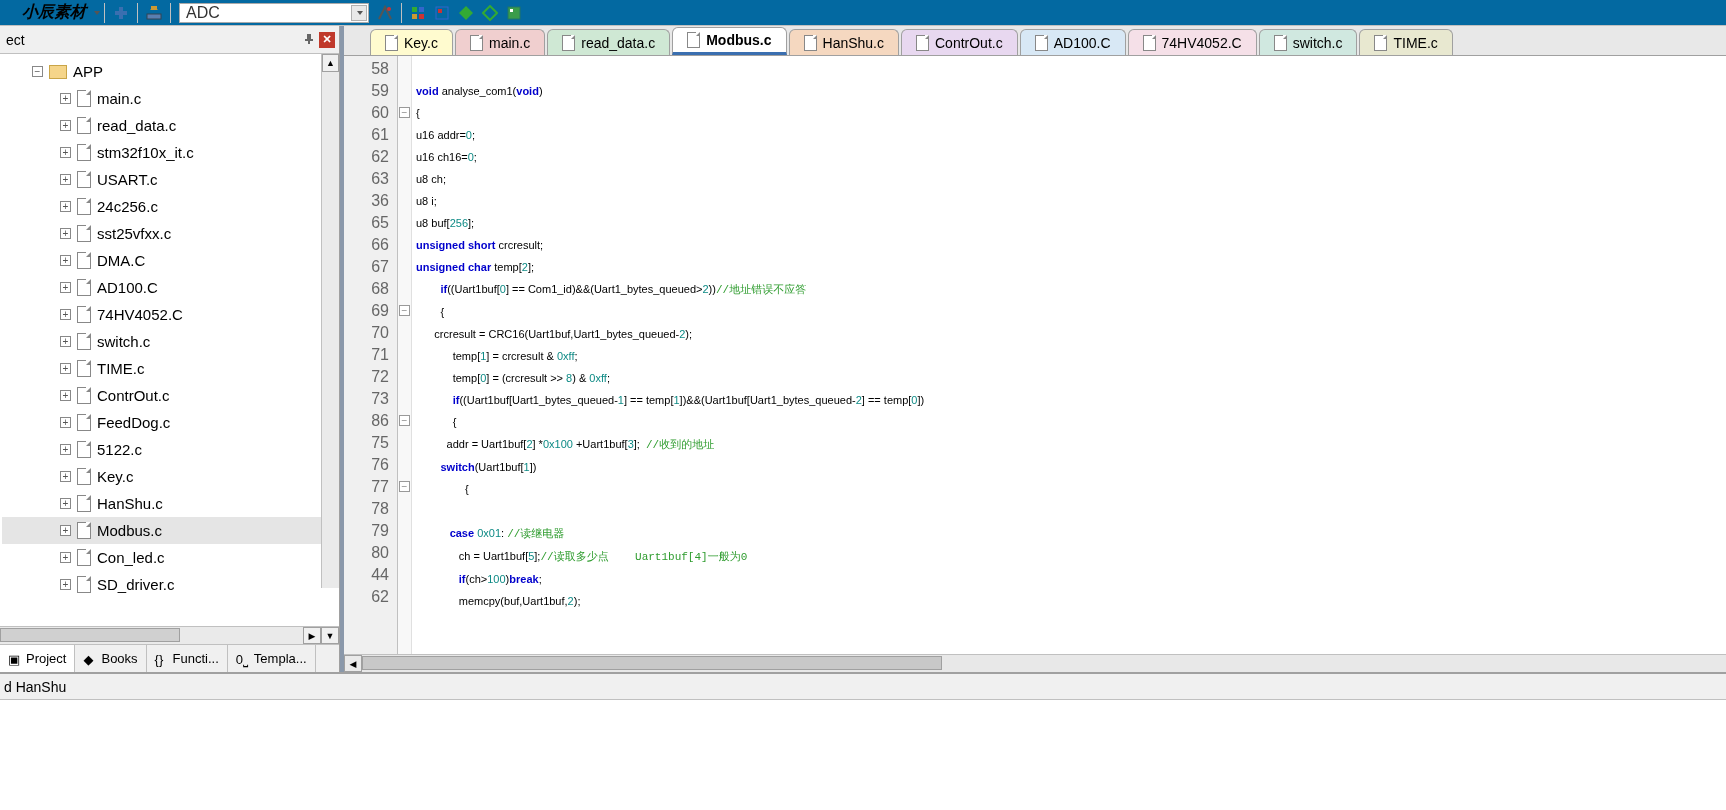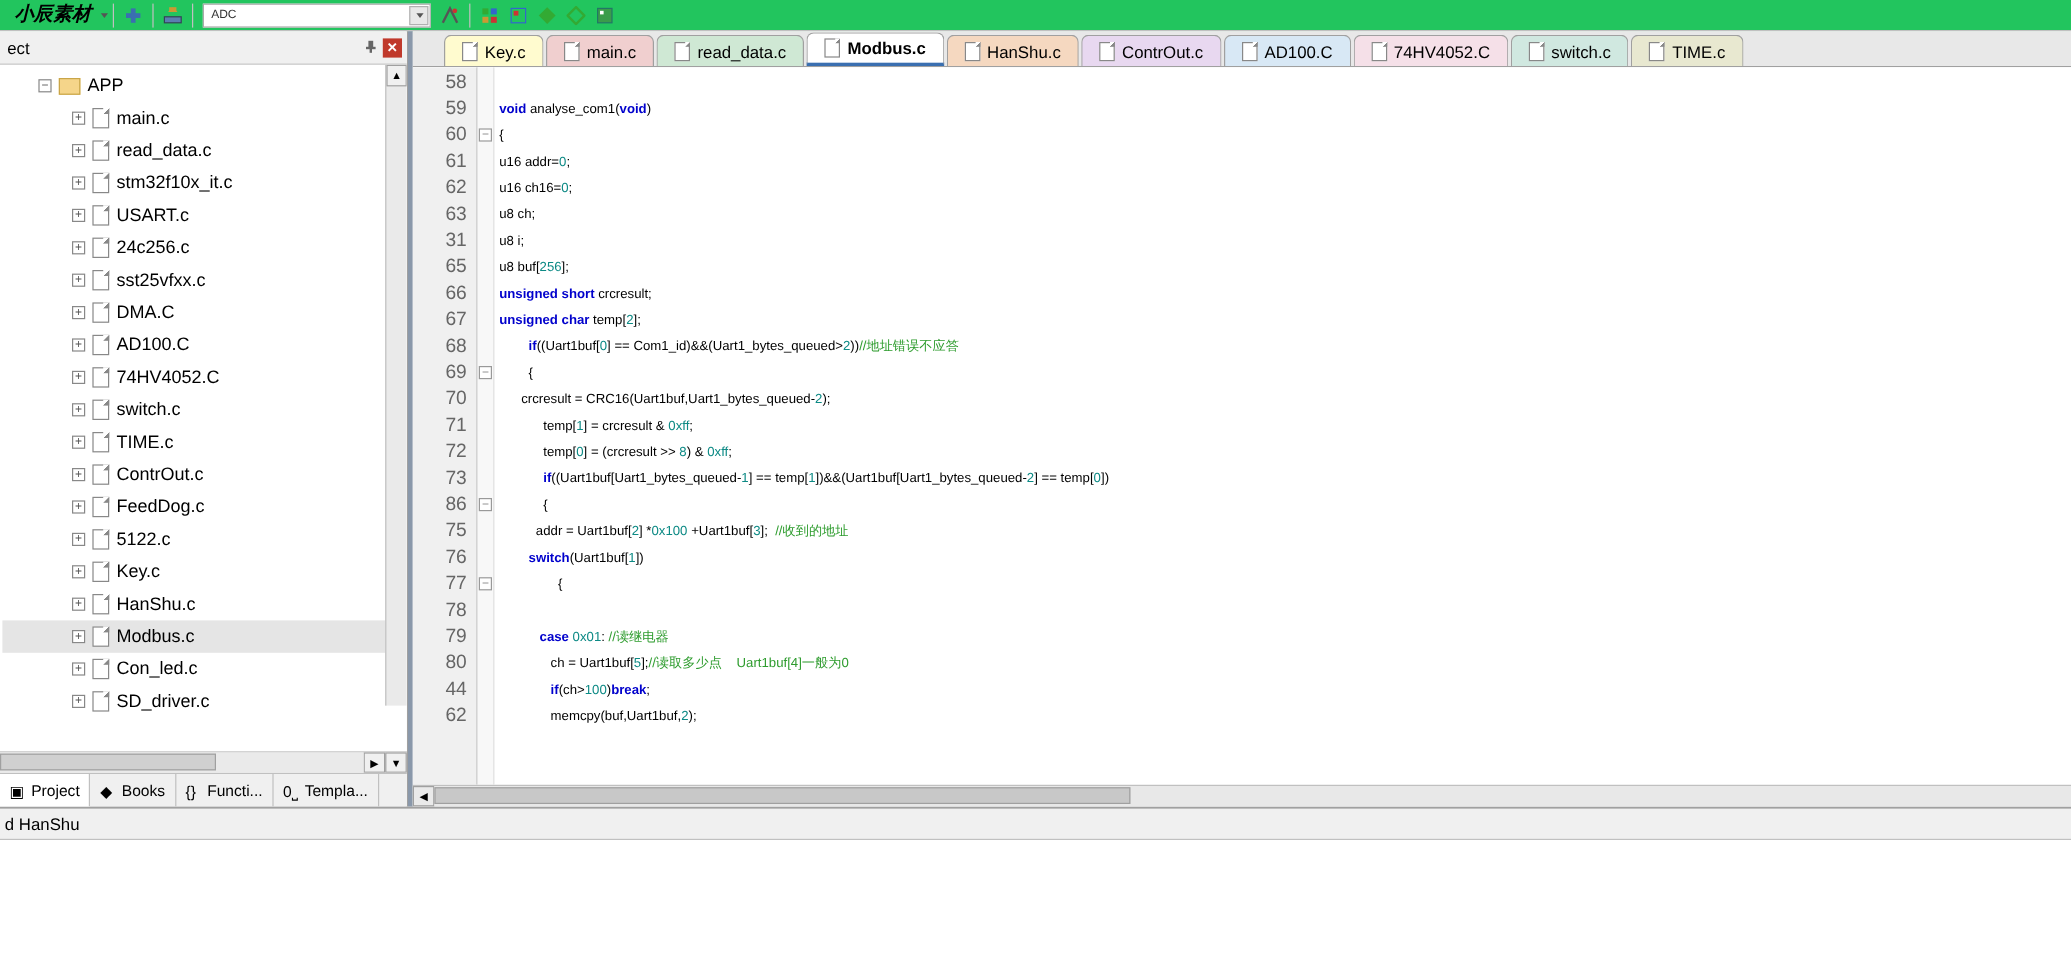--- a/index.html
+++ b/index.html
@@ -1,24 +1,24 @@
 <!DOCTYPE html>
 <html><head>
 <meta charset="utf-8">
 <style>
 * { margin: 0; padding: 0; box-sizing: border-box; font-family: "Microsoft YaHei", Tahoma, sans-serif; }
 body { width: 1726px; height: 810px; background: #fff; overflow: hidden; font-size: 13px; }
 
 
-.toolbar { height: 26px; background: #22c55e; border-bottom: 1px solid #c0c0c0; display: flex; align-items: center; padding-left: 6px; }
+.toolbar { height: 26px; background: #0369a1; border-bottom: 1px solid #c0c0c0; display: flex; align-items: center; padding-left: 16px; }
 .watermark { font-style: italic; font-weight: bold; color: #000; font-size: 16px; padding: 0 6px; }
 .tb-sep { width: 1px; height: 20px; background: #c0c0c0; margin: 0 4px; }
 .tb-icon { width: 20px; height: 20px; display: inline-flex; align-items: center; justify-content: center; margin: 0 2px; }
 .tb-dropdown { width: 6px; height: 4px; border-left: 3px solid transparent; border-right: 3px solid transparent; border-top: 4px solid #555; display: inline-block; margin-left: 2px; }
-.tb-combo { width: 190px; height: 20px; border: 1px solid #aaa; background: #fff; margin: 0 4px; display: flex; align-items: center; padding-left: 6px; position: relative; color: #333; font-size: 10px; }
+.tb-combo { width: 190px; height: 20px; border: 1px solid #aaa; background: #fff; margin: 0 4px; display: flex; align-items: center; padding-left: 6px; position: relative; color: #333; font-size: 16px; }
 .tb-combo-btn { position: absolute; right: 1px; top: 1px; width: 16px; height: 16px; background: #e8e8e8; border: 1px solid #b0b0b0; display: flex; align-items: center; justify-content: center; }
 
 
 .main { display: flex; height: 646px; }
 .left-panel { width: 340px; display: flex; flex-direction: column; border-right: 1px solid #a0a0a0; }
 .panel-header { height: 28px; background: #f0f0f0; border-bottom: 1px solid #c0c0c0; display: flex; align-items: center; justify-content: space-between; padding: 0 4px; font-size: 14px; }
 .panel-header-title { padding-left: 2px; }
 .panel-header-icons { display: flex; gap: 3px; }
 .pin-icon { width: 14px; height: 14px; display: flex; align-items: center; justify-content: center; color: #555; }
 .close-icon { width: 16px; height: 16px; background: #c0392b; color: #fff; display: flex; align-items: center; justify-content: center; font-size: 11px; font-weight: bold; }
@@ -67,21 +67,21 @@
 .tc8 { background: #d0e8e0; }
 .tc9 { background: #e8e8d0; }
 
 .editor-body { flex: 1; display: flex; background: #fff; overflow: hidden; }
 .gutter { width: 54px; background: #f0f0f0; border-right: 1px solid #c0c0c0; text-align: right; padding-right: 8px; font-family: Consolas, monospace; font-size: 16px; color: #666; line-height: 22px; padding-top: 2px; }
 .fold-col { width: 14px; background: #f8f8f8; border-right: 1px solid #e0e0e0; font-family: monospace; font-size: 11px; line-height: 22px; padding-top: 2px; color: #888; }
 .fold-box { width: 11px; height: 11px; border: 1px solid #999; margin: 5px auto 6px; font-size: 10px; text-align: center; line-height: 9px; background: #fff; }
 .code { flex: 1; font-family: Consolas, "Courier New", monospace; font-size: 11px; line-height: 22px; padding-top: 2px; padding-left: 4px; white-space: pre; color: #000; overflow: hidden; }
 .kw { color: #0000cc; font-weight: bold; }
 .nm { color: #0d8a85; }
-.cm { color: #2e9c2e; }
+.cm { color: #2e9c2e; font-family: Liberation Mono, monospace; }
 
 .editor-hscroll { height: 18px; background: #f0f0f0; border-top: 1px solid #c0c0c0; display: flex; }
 .eh-btn { width: 18px; border: 1px solid #a0a0a0; background: #eaeaea; display: flex; align-items: center; justify-content: center; font-size: 9px; }
 .eh-track { flex: 1; position: relative; background: #e8e8e8; }
 .eh-thumb { position: absolute; left: 0; top: 1px; height: 14px; width: 580px; background: #c8c8c8; border: 1px solid #a0a0a0; }
 
 
 .output { border-top: 2px solid #a0a0a0; }
 .output-header { height: 26px; background: #f0f0f0; border-bottom: 1px solid #c0c0c0; display: flex; align-items: center; padding-left: 4px; font-size: 14px; }
 .output-body { height: 110px; background: #fff; }
@@ -352,21 +352,21 @@
         </div>
       </div>
     <div class="editor-body">
       <div class="gutter" id="gutter">
           <div>58</div>
           <div>59</div>
           <div>60</div>
           <div>61</div>
           <div>62</div>
           <div>63</div>
-          <div>31</div>
+          <div>36</div>
           <div>65</div>
           <div>66</div>
           <div>67</div>
           <div>68</div>
           <div>69</div>
           <div>70</div>
           <div>71</div>
           <div>72</div>
           <div>73</div>
           <div>86</div>

